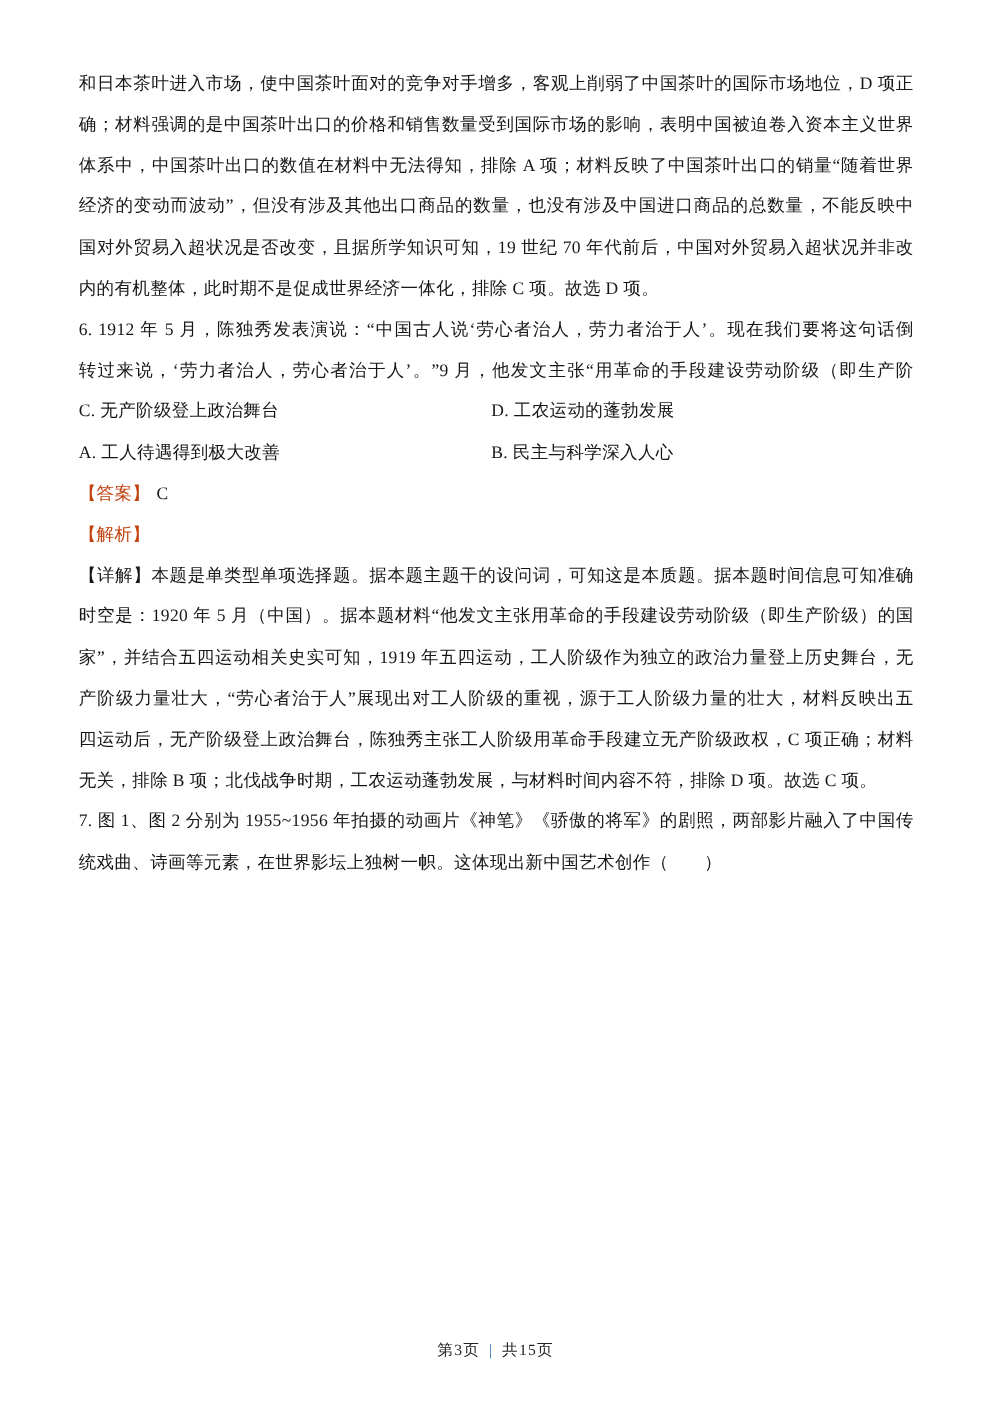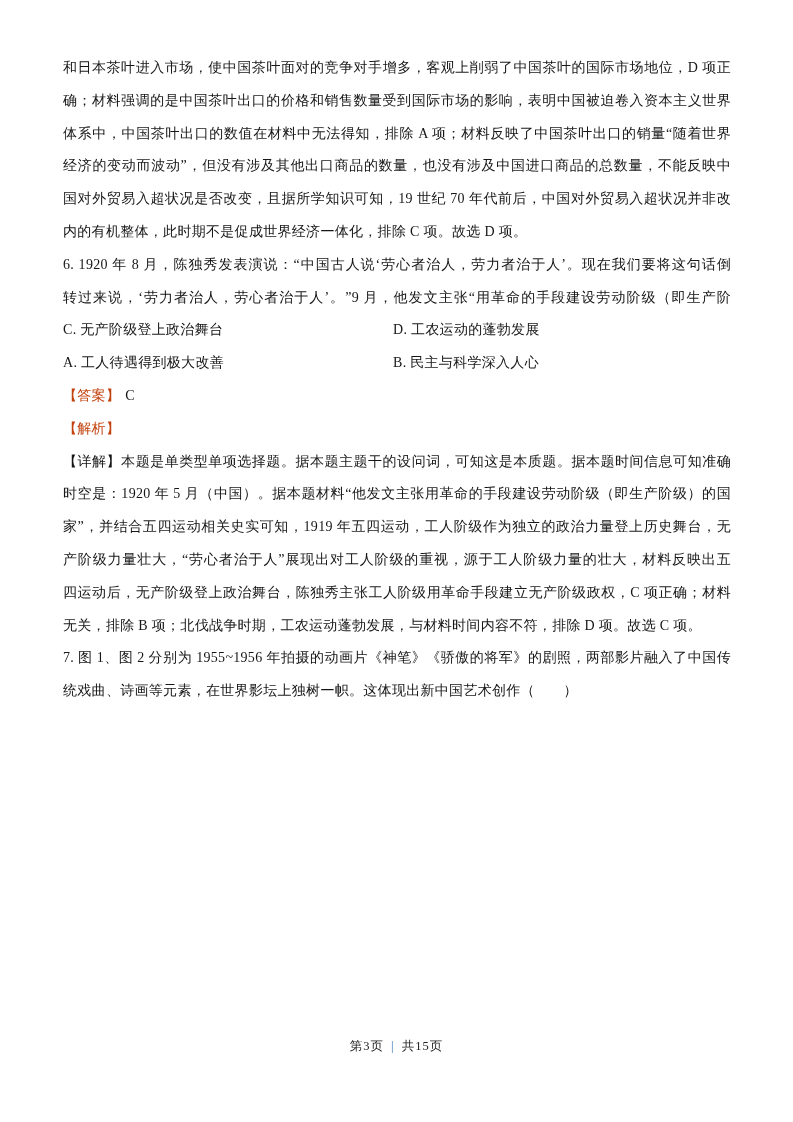--- a/index.html
+++ b/index.html
@@ -35,21 +35,21 @@
     overflow:hidden;
   }
   .opts{display:flex;}
   .opt-left{width:330px;flex:0 0 330px;}
   .opt-right{flex:1;}
   .blue{color:#c2410c;}
   .ans-val{margin-left:5px;}
   .footer{
     position:absolute;
     left:0;
-    top:1036px;
+    top:1070px;
     width:793px;
     text-align:center;
     font-size:12.5px;
     line-height:20px;
     color:#222222;
     letter-spacing:1px;
   }
   .footer .sep{color:#2E74B5;margin:0 7px;}
 </style>
 </head>
@@ -61,21 +61,21 @@
     <div>
       <div class="tl j">和日本茶叶进入市场，使中国茶叶面对的竞争对手增多，客观上削弱了中国茶叶的国际市场地位，D 项正</div>
       <div class="tl j">确；材料强调的是中国茶叶出口的价格和销售数量受到国际市场的影响，表明中国被迫卷入资本主义世界</div>
       <div class="tl j">体系中，中国茶叶出口的数值在材料中无法得知，排除 A 项；材料反映了中国茶叶出口的销量“随着世界</div>
       <div class="tl j">经济的变动而波动”，但没有涉及其他出口商品的数量，也没有涉及中国进口商品的总数量，不能反映中</div>
       <div class="tl j">国对外贸易入超状况是否改变，且据所学知识可知，19 世纪 70 年代前后，中国对外贸易入超状况并非改</div>
       <div class="tl">内的有机整体，此时期不是促成世界经济一体化，排除 C 项。故选 D 项。</div>
     </div>
 
     <div>
-      <div class="tl j">6. 1920 年 8 月，陈独秀发表演说：“中国古人说‘劳心者治人，劳力者治于人’。现在我们要将这句话倒</div>
+      <div class="tl j">6. 1912 年 5 月，陈独秀发表演说：“中国古人说‘劳心者治人，劳力者治于人’。现在我们要将这句话倒</div>
       <div class="tl j">转过来说，‘劳力者治人，劳心者治于人’。”9 月，他发文主张“用革命的手段建设劳动阶级（即生产阶</div>
 
       <div class="tl opts">
         <span class="opt-left">C. 无产阶级登上政治舞台</span>
         <span class="opt-right">D. 工农运动的蓬勃发展</span>
       </div>
       <div class="tl opts">
         <span class="opt-left">A. 工人待遇得到极大改善</span>
         <span class="opt-right">B. 民主与科学深入人心</span>
       </div>

